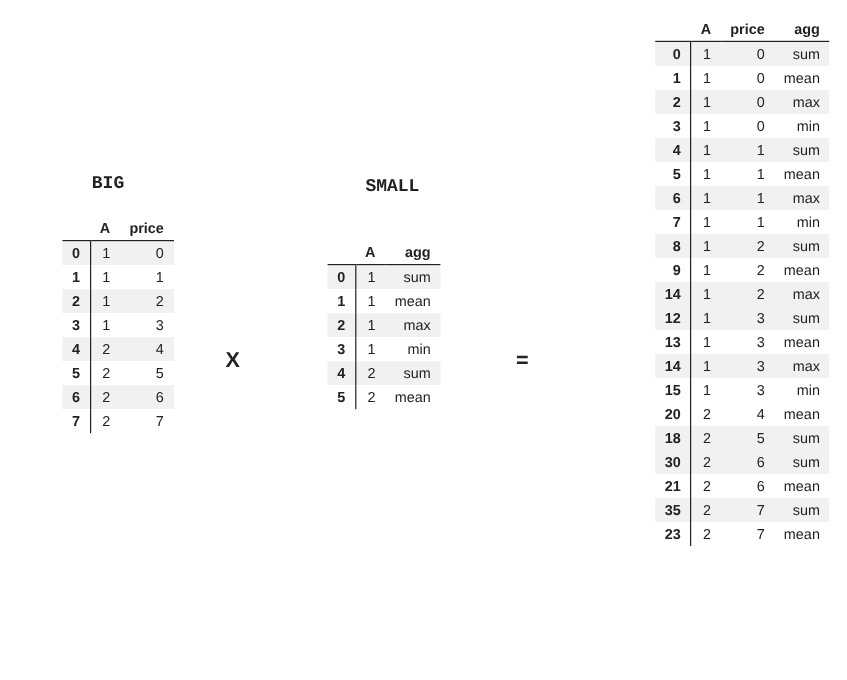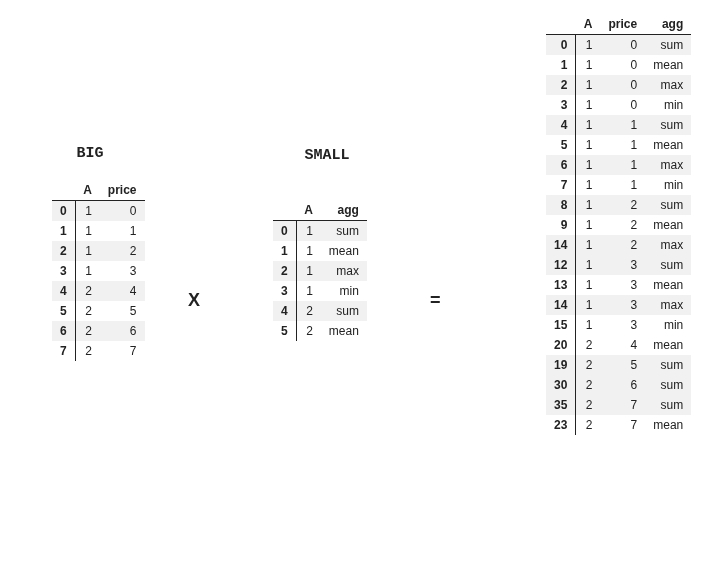--- a/index.html
+++ b/index.html
@@ -272,30 +272,36 @@
           <td class="cell">3</td>
           <td class="cell">min</td>
         </tr>
         <tr class="odd">
           <td class="idx">20</td>
           <td class="cell">2</td>
           <td class="cell">4</td>
           <td class="cell">mean</td>
         </tr>
         <tr class="even">
-          <td class="idx">19</td>
+          <td class="idx">18</td>
           <td class="cell">2</td>
           <td class="cell">5</td>
           <td class="cell">sum</td>
         </tr>
         <tr class="even">
           <td class="idx">30</td>
           <td class="cell">2</td>
           <td class="cell">6</td>
           <td class="cell">sum</td>
+        </tr>
+        <tr class="odd">
+          <td class="idx">21</td>
+          <td class="cell">2</td>
+          <td class="cell">6</td>
+          <td class="cell">mean</td>
         </tr>
         <tr class="even">
           <td class="idx">35</td>
           <td class="cell">2</td>
           <td class="cell">7</td>
           <td class="cell">sum</td>
         </tr>
         <tr class="odd">
           <td class="idx">23</td>
           <td class="cell">2</td>

